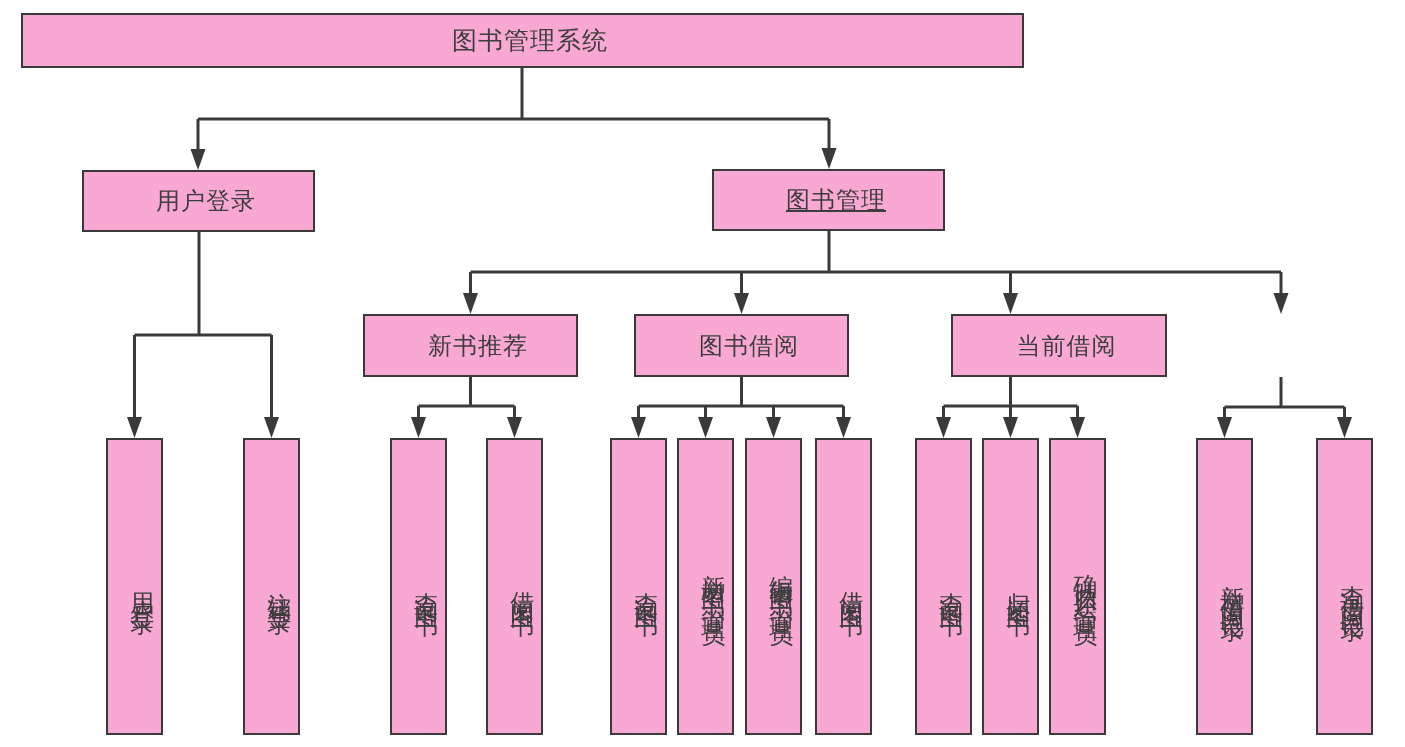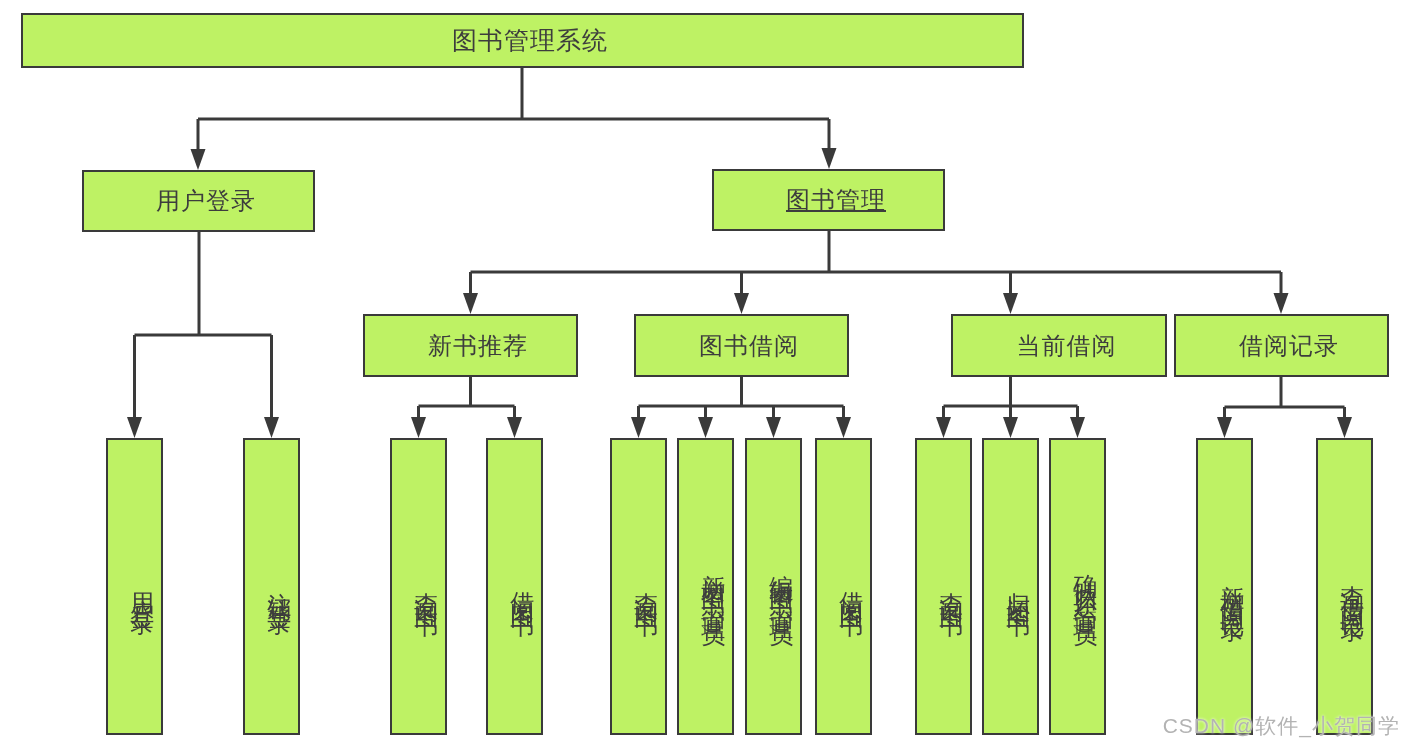--- a/index.html
+++ b/index.html
@@ -16,21 +16,21 @@
     overflow:hidden;
     font-family:"Liberation Sans","DejaVu Sans",sans-serif;
   }
   svg.connectors{position:absolute;left:0;top:0;width:1405px;height:747px;}
   svg.connectors path{stroke:var(--line);stroke-width:3;fill:none;}
   svg.connectors polygon{fill:var(--line);stroke:none;}
   .box{
     position:absolute;
     box-sizing:border-box;
     border:2.5px solid var(--line);
-    background:#bef264;
+    background:#f9a8d4;
     display:flex;align-items:center;justify-content:center;
     color:var(--text);
     padding-left:15px;
   }
   .root-box{font-size:25px;letter-spacing:1px;}
   .hbox{font-size:24px;letter-spacing:1px;}
   .vbox span{
     writing-mode:vertical-rl;
     text-orientation:mixed;
     font-size:24px;
@@ -90,21 +90,20 @@
   </svg>
 
   <div class="box root-box" style="left:21px;top:13px;width:1003px;height:55px;">图书管理系统</div>
 
   <div class="box hbox" style="left:82px;top:170px;width:233px;height:62px;">用户登录</div>
   <div class="box hbox" style="left:712px;top:169px;width:233px;height:62px;text-decoration:underline;">图书管理</div>
 
   <div class="box hbox" style="left:363px;top:314px;width:215px;height:63px;">新书推荐</div>
   <div class="box hbox" style="left:634px;top:314px;width:215px;height:63px;">图书借阅</div>
   <div class="box hbox" style="left:903px;top:314px;width:216px;height:63px;margin-left:48px;">当前借阅</div>
-  <div class="box hbox" style="left:1174px;top:314px;width:215px;height:63px;">借阅记录</div>
 
   <div class="box vbox" style="left:106px;top:438px;width:57px;height:297px;">
     <span>用户登录</span>
   </div>
   <div class="box vbox" style="left:243px;top:438px;width:57px;height:297px;">
     <span>注销登录</span>
   </div>
 
   <div class="box vbox" style="left:390px;top:438px;width:57px;height:297px;">
     <span>查询图书</span>
@@ -136,14 +135,13 @@
     <span>确认归还（管理员）</span>
   </div>
 
   <div class="box vbox" style="left:1196px;top:438px;width:57px;height:297px;">
     <span>新增借阅记录</span>
   </div>
   <div class="box vbox" style="left:1316px;top:438px;width:57px;height:297px;">
     <span>查询借阅记录</span>
   </div>
 
-  <div class="watermark">CSDN @软件_小贺同学</div>
 </div>
 
 </body></html>

